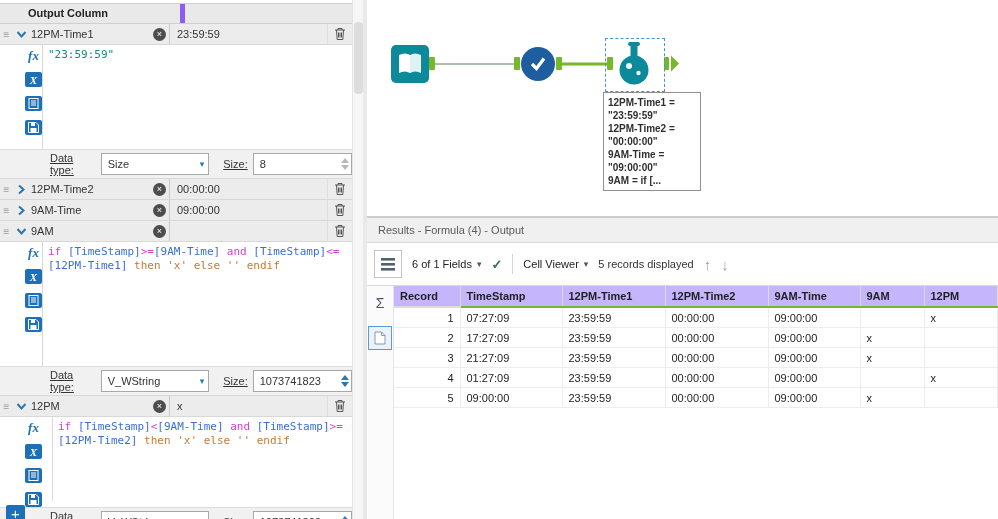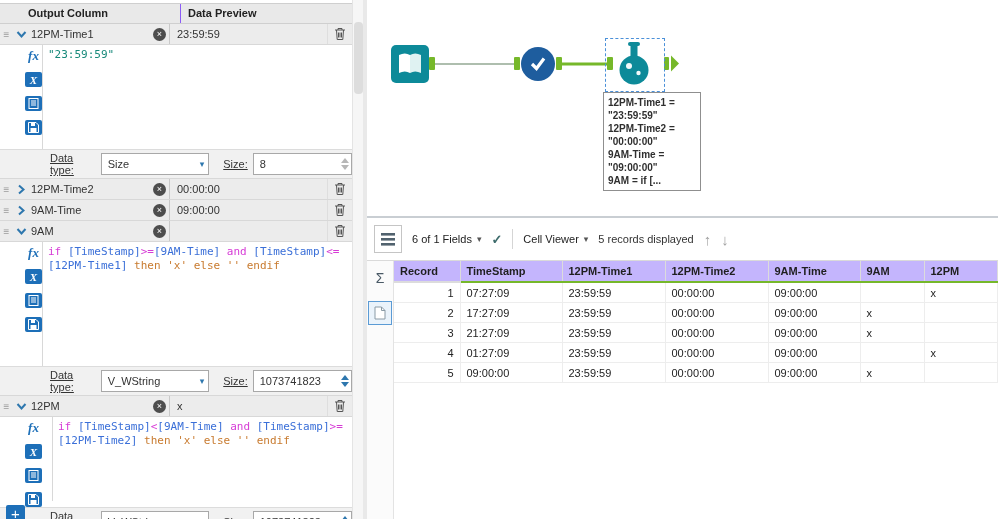--- a/index.html
+++ b/index.html
@@ -7,21 +7,21 @@
   .app{position:relative;width:998px;height:519px;background:#fff;overflow:hidden;}
 
   
   .config{position:absolute;left:0;top:0;width:352px;height:519px;background:#fff;}
   .vscroll{position:absolute;left:352px;top:0;width:11px;height:519px;background:#f6f6f6;border-left:1px solid #e4e4e4;}
   .vscroll .thumb{margin:22px 1px 0 1px;height:72px;background:#dddddd;border-radius:4px;}
   .vsplit{position:absolute;left:363px;top:0;width:4px;height:519px;background:#e9e9e9;border-right:1px solid #d0d0d0;}
 
   .cfg-header{display:flex;height:19px;margin-top:3px;background:#e9e9e9;border-top:1px solid #cfcfcf;border-bottom:1px solid #cfcfcf;font-weight:bold;color:#222;}
   .h-grip{width:13px;}
-  .h-out{width:152px;padding:3px 0 0 15px;border-right:1px solid #8b5cf6;}
+  .h-out{width:152px;padding:3px 0 0 15px;border-right:5px solid #8b5cf6;}
   .h-prev{flex:1;padding:3px 0 0 7px;}
 
   .cfg-row{display:flex;height:20px;align-items:stretch;background:#ececec;border-bottom:1px solid #d8d8d8;}
   .grip{width:13px;color:#9a9a9a;font-size:10px;display:flex;align-items:center;justify-content:center;}
   .chev{width:17px;display:flex;align-items:center;justify-content:center;}
   .name-cell{width:135px;display:flex;align-items:center;justify-content:space-between;padding:0 3px 0 1px;border-right:1px solid #c9c9c9;}
   .nm{white-space:nowrap;}
   .rm{width:13px;height:13px;border-radius:50%;background:#4d4d4d;color:#fff;font-size:9px;line-height:13px;text-align:center;flex:none;cursor:pointer;}
   .prev-cell{flex:1;display:flex;align-items:center;padding-left:7px;border-right:1px solid #dedede;}
   .trash{width:24px;display:flex;align-items:center;justify-content:center;cursor:pointer;}
@@ -84,21 +84,20 @@
 </head>
 <body>
 
 <div class="app">
 
   <div class="config">
 
     <div class="cfg-header">
       <div class="h-grip"></div>
       <div class="h-out">Output Column</div>
-      <div class="h-prev">Data Preview</div>
     </div>
 
     <div class="cfg-row">
       <div class="grip">≡</div>
       <div class="chev">
         <svg width="11" height="11" viewBox="0 0 11 11">
             <polyline points="1.5,3 5.5,7.5 9.5,3" fill="none" stroke="#2e77ae" stroke-width="2"></polyline>
           </svg>
       </div>
       <div class="name-cell">
@@ -357,20 +356,23 @@
           <div>12PM-Time2 =</div>
           <div>"00:00:00"</div>
           <div>9AM-Time =</div>
           <div>"09:00:00"</div>
           <div>9AM = if [...</div>
         </div>
     </div>
   </div>
 
   <div class="results">
+    <div class="res-title">
+      <span>Results - Formula (4) - Output</span>
+    </div>
 
     <div class="res-toolbar">
       <div class="tb-btn">
         <svg width="14" height="13" viewBox="0 0 14 13">
           <rect x="0" y="0" width="14" height="2.6" fill="#51626e"></rect>
           <rect x="0" y="5" width="14" height="2.6" fill="#51626e"></rect>
           <rect x="0" y="10" width="14" height="2.6" fill="#51626e"></rect>
         </svg>
       </div>
       <div class="tb-dd">

